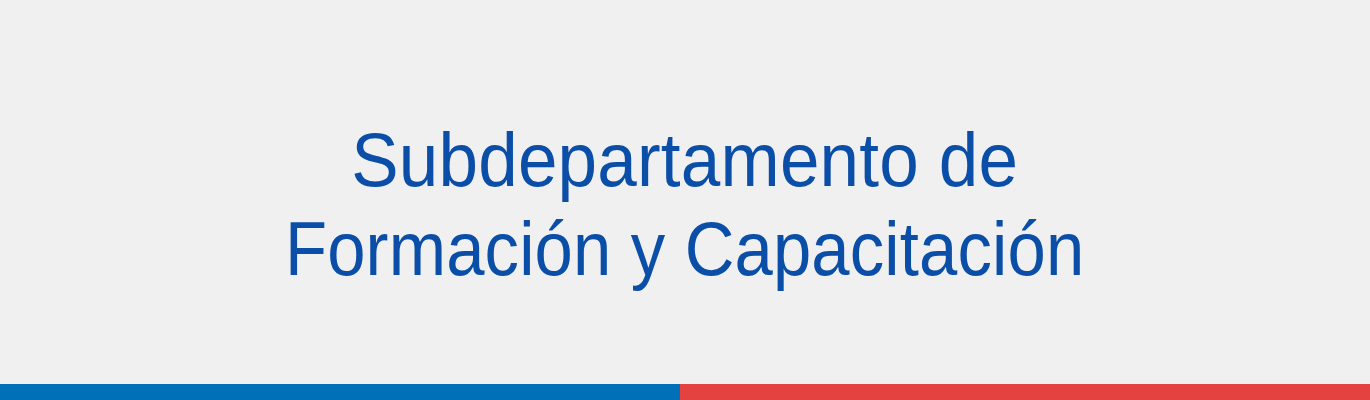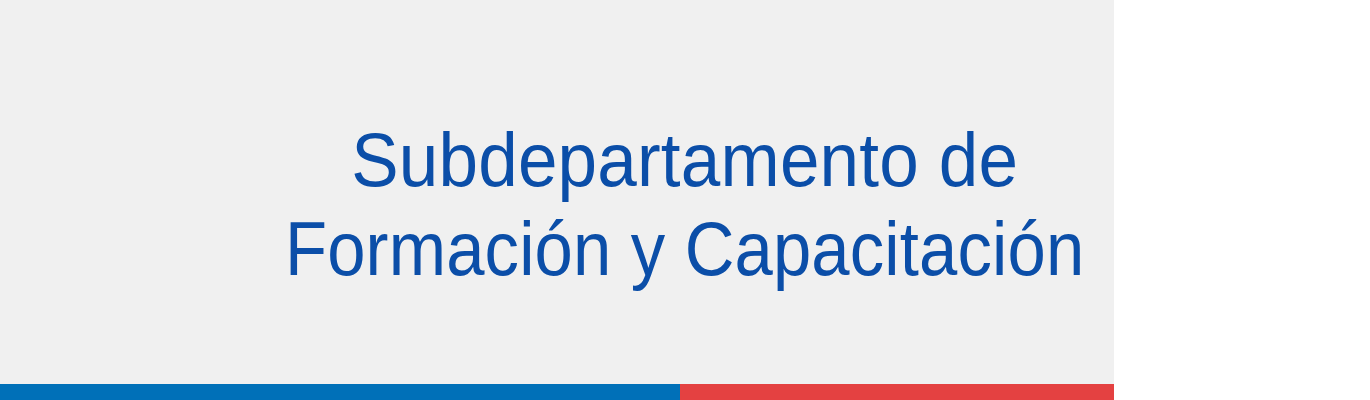--- a/index.html
+++ b/index.html
@@ -10,21 +10,21 @@
 
   body {
     width: 1370px;
     height: 400px;
     overflow: hidden;
     font-family: "Liberation Sans", sans-serif;
   }
 
   .banner {
     position: relative;
-    width: 1114px;
+    width: 1370px;
     height: 400px;
     background: #f0f0f0;
     box-sizing: border-box;
     overflow: hidden;
   }
 
   .banner-title {
     position: absolute;
     left: 0;
     top: 0;

